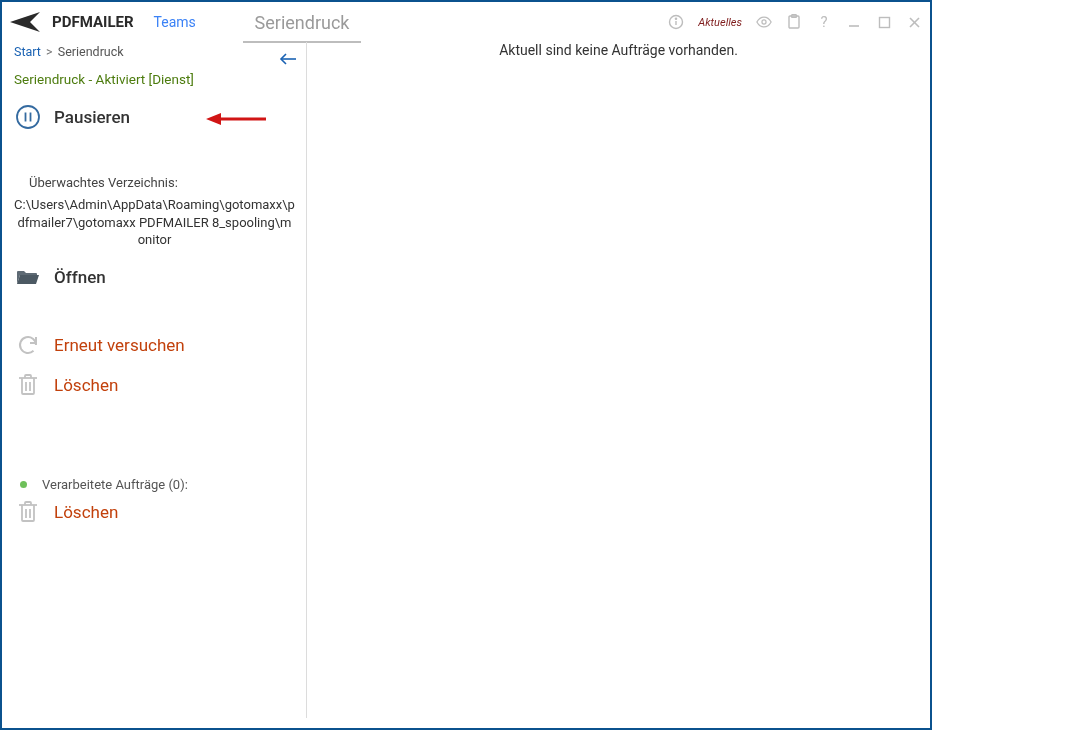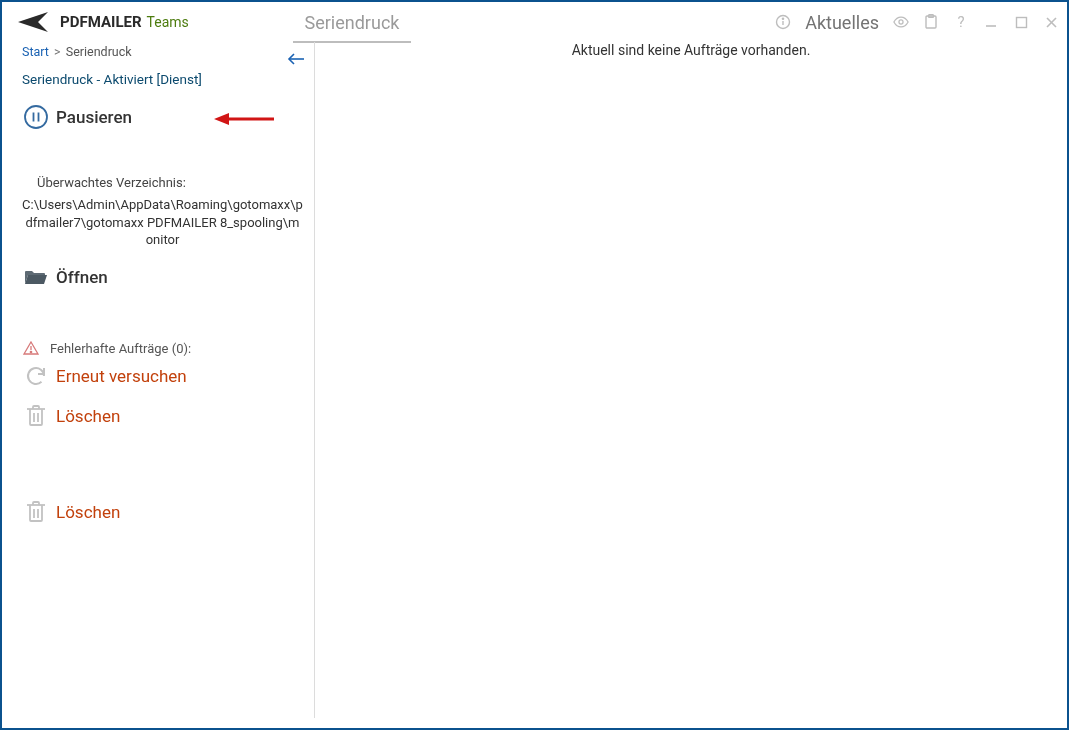--- a/index.html
+++ b/index.html
@@ -1,48 +1,48 @@
 <!DOCTYPE html>
 <html><head>
 <meta charset="utf-8">
 <style>
   * { margin: 0; padding: 0; box-sizing: border-box; }
   body { font-family: "Segoe UI", Roboto, Arial, sans-serif; background: #fff; color: #333; }
   .window {
-    width: 1069px; height: 730px; border: 2px solid #0b528e; background: #fff; display: flex; flex-direction: column; padding-left: 8px;
+    width: 932px; height: 730px; border: 2px solid #0b528e; background: #fff; display: flex; flex-direction: column;
   }
   
   .titlebar { height: 40px; display: flex; align-items: center; padding: 0 8px; }
   .app-logo { width: 34px; height: 24px; margin-right: 8px; display:flex; align-items:center; justify-content:center; }
   .app-name { font-weight: 700; font-size: 15px; color: #2a2a2a; }
-  .app-sub { font-size: 14px; color: #4d7c0f; margin-left: 5px; }
+  .app-sub { font-size: 14px; color: #3b82f6; margin-left: 20px; }
   .titlebar-center { flex: 1; text-align: center; font-size: 18px; color: #9a9a9a; font-weight: 400; margin-left:-260px;}
   .titlebar-center span { border-bottom: 2px solid #bdbdbd; padding: 4px 12px 8px; }
   .title-actions { display: flex; align-items: center; gap: 14px; color: #bdbdbd; font-size: 14px;}
   .title-actions .ico { width: 16px; height: 16px; display:inline-flex; align-items:center; justify-content:center; }
-  .title-actions .lbl { color: #737373; font-size: 18px; }
+  .title-actions .lbl { color: #7f1d1d; font-size: 11px; font-style: italic; }
   .title-actions svg { stroke: #bdbdbd; }
 
   
   .content { flex: 1; display: flex; overflow:hidden;}
   .sidebar { width: 305px; padding: 0 12px; border-right-color: transparent; position:relative;}
   .sidebar-sep { position:absolute; top:0; bottom:10px; right:0; width:1px; background:#dcdcdc; }
   .main { flex: 1; display:flex; align-items:flex-start; justify-content:center; color:#333; font-size:14px; }
 
   .breadcrumb { font-size: 12.5px; padding: 2px 0 6px; }
   .breadcrumb a { color: #1a62b3; text-decoration: none; }
   .breadcrumb .sep { color:#777; margin:0 2px;}
   .breadcrumb .cur { color:#555; }
   .back-arrow { position:absolute; right:10px; top:10px; color:#1a62b3; }
 
-  .status-line { font-size: 13.5px; color:#0c4a6e; padding: 6px 0 10px; }
+  .status-line { font-size: 13.5px; color:#4d7c0f; padding: 6px 0 10px; }
 
   .arrow-annot { position:absolute; left:204px; top:68px; pointer-events:none; }
 
-  .action-row { display:flex; align-items:center; gap: 6px; padding: 6px 0; cursor:pointer; }
+  .action-row { display:flex; align-items:center; gap: 12px; padding: 6px 0; cursor:pointer; }
   .action-row .ico { width:28px; height:28px; display:flex; align-items:center; justify-content:center; color:#346aa0;}
   .action-row .txt { font-size: 17px; font-weight:500; color:#333;}
   .action-row.disabled .ico { color:#c2c2c2; }
   .action-row.disabled .txt { color:#c2410c; font-weight:400; }
   .action-row.disabled { cursor:default; }
 
   .section-gap { height: 28px; }
 
   .field-label { font-size:13px; color:#444; padding-top:10px;margin-left:15px;}
   .path { font-size:13px; color:#333; line-height:1.35; word-break:break-all; padding:6px 0 8px;text-align:center;}
@@ -160,30 +160,20 @@
           <svg width="24" height="20" viewBox="0 0 24 20" fill="#5e6a74">
               <path d="M2 4h6l2 2h10a1 1 0 0 1 1 1v1H4l-3 9V5a1 1 0 0 1 1-1z"></path>
               <path d="M4 8h19l-3 9H1z" fill="#4c5963"></path>
             </svg>
         </span>
         <span class="txt">Öffnen</span>
       </div>
 
       <div class="section-gap"></div>
 
-      <div class="cat-head">
-        <span class="ci">
-          <svg width="16" height="14" viewBox="0 0 16 14" fill="none" stroke="#d77a7a" stroke-width="1.3">
-              <polygon points="8,1 15,13 1,13"></polygon>
-              <line x1="8" y1="5" x2="8" y2="9"></line>
-              <circle cx="8" cy="11" r="0.7" fill="#d77a7a"></circle>
-            </svg>
-        </span>
-        <span>Fehlerhafte Aufträge (0):</span>
-      </div>
       <div class="action-row disabled">
         <span class="ico">
           <svg width="24" height="24" viewBox="0 0 24 24" fill="none" stroke="#c2c2c2" stroke-width="2">
               <path d="M20 12a8 8 0 1 0-2.5 5.8"></path>
               <polyline points="20 4 20 10 14 10"></polyline>
             </svg>
         </span>
         <span class="txt">Erneut versuchen</span>
       </div>
       <div class="action-row disabled">
@@ -197,20 +187,26 @@
             </svg>
         </span>
         <span class="txt">Löschen</span>
       </div>
 
       <div class="section-gap"></div>
 
 
       <div class="section-gap"></div>
 
+      <div class="cat-head">
+        <span class="ci">
+            <span class="green-dot"></span>
+          </span>
+        <span>Verarbeitete Aufträge (0):</span>
+      </div>
       <div class="action-row disabled">
         <span class="ico">
           <svg width="22" height="24" viewBox="0 0 22 24" fill="none" stroke="#c2c2c2" stroke-width="1.8">
               <polyline points="2 5 20 5"></polyline>
               <path d="M5 5v15a1 1 0 0 0 1 1h10a1 1 0 0 0 1-1V5"></path>
               <line x1="9" y1="9" x2="9" y2="18"></line>
               <line x1="13" y1="9" x2="13" y2="18"></line>
               <path d="M8 5V3a1 1 0 0 1 1-1h4a1 1 0 0 1 1 1v2"></path>
             </svg>
         </span>

